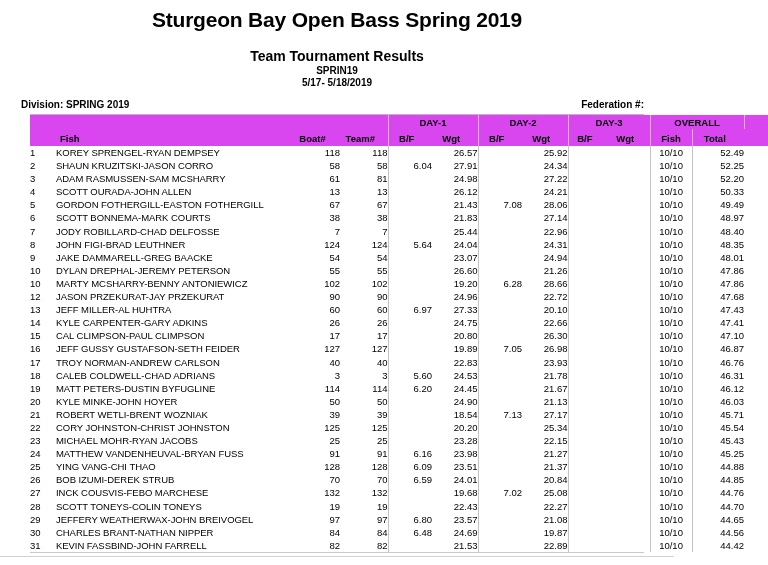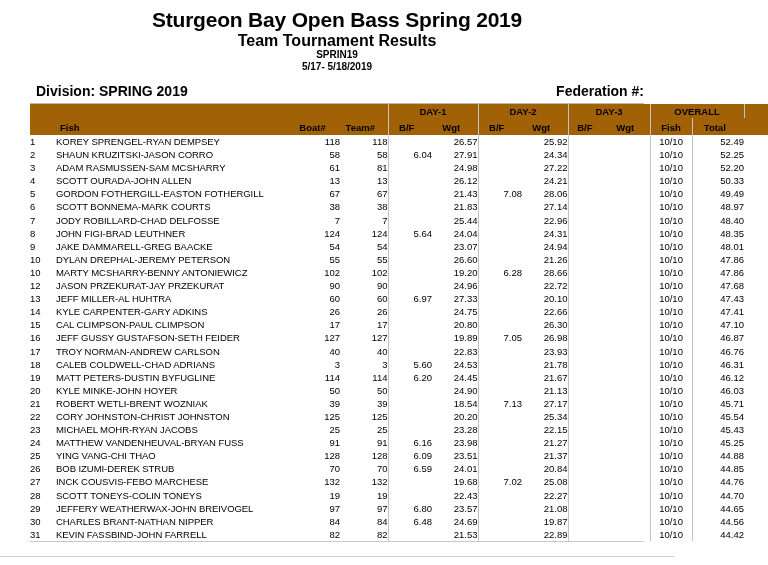--- a/index.html
+++ b/index.html
@@ -26,44 +26,44 @@
     text-align: center;
     padding-top: 8px;
   }
   .doc-title {
     font-size: 21px;
     font-weight: bold;
     letter-spacing: -0.2px;
     line-height: 24px;
   }
   .doc-subtitle {
-    font-size: 16px;
+    font-size: 14px;
     font-weight: bold;
     line-height: 15px;
-    margin-top: 1px;
+    margin-top: 17px;
   }
   .doc-code {
     font-size: 10px;
     font-weight: bold;
     line-height: 12px;
     margin-top: 1px;
   }
   .doc-dates {
     font-size: 10px;
     font-weight: bold;
     line-height: 12px;
   }
 
   
   .meta-row {
-    margin: 10px 30px 0 36px;
+    margin: 10px 30px 0 21px;
     display: flex;
     justify-content: space-between;
     align-items: baseline;
-    font-size: 14px;
+    font-size: 10px;
     font-weight: bold;
   }
 
   
   .table-wrap {
     margin: 4px 30px 0 30px;
     border-top: 1px solid #b9b9b9;
   }
   table.results {
     border-collapse: collapse;
@@ -72,21 +72,21 @@
     font-size: 9.5px;
   }
   table.results td, table.results th {
     padding: 0;
     white-space: nowrap;
     overflow: hidden;
   }
 
   
   thead tr.grp th, thead tr.sub th {
-    background: #a16207;
+    background: #d946ef;
     font-weight: bold;
     font-size: 9.5px;
     color: #000;
   }
   thead tr.grp th {
     height: 13px;
     text-align: center;
     vertical-align: bottom;
     padding-bottom: 1px;
   }

